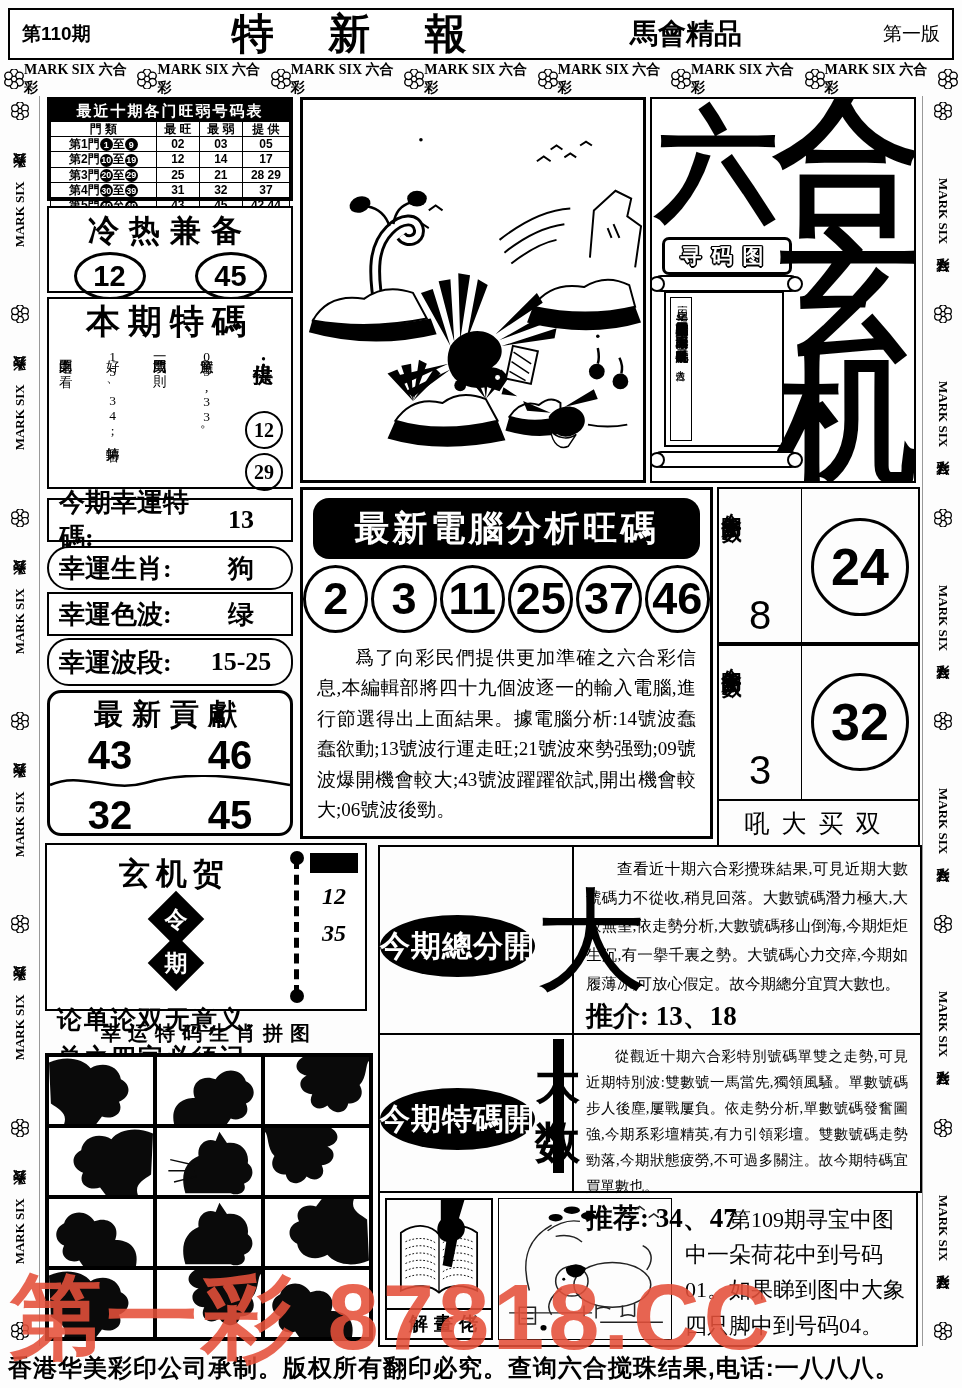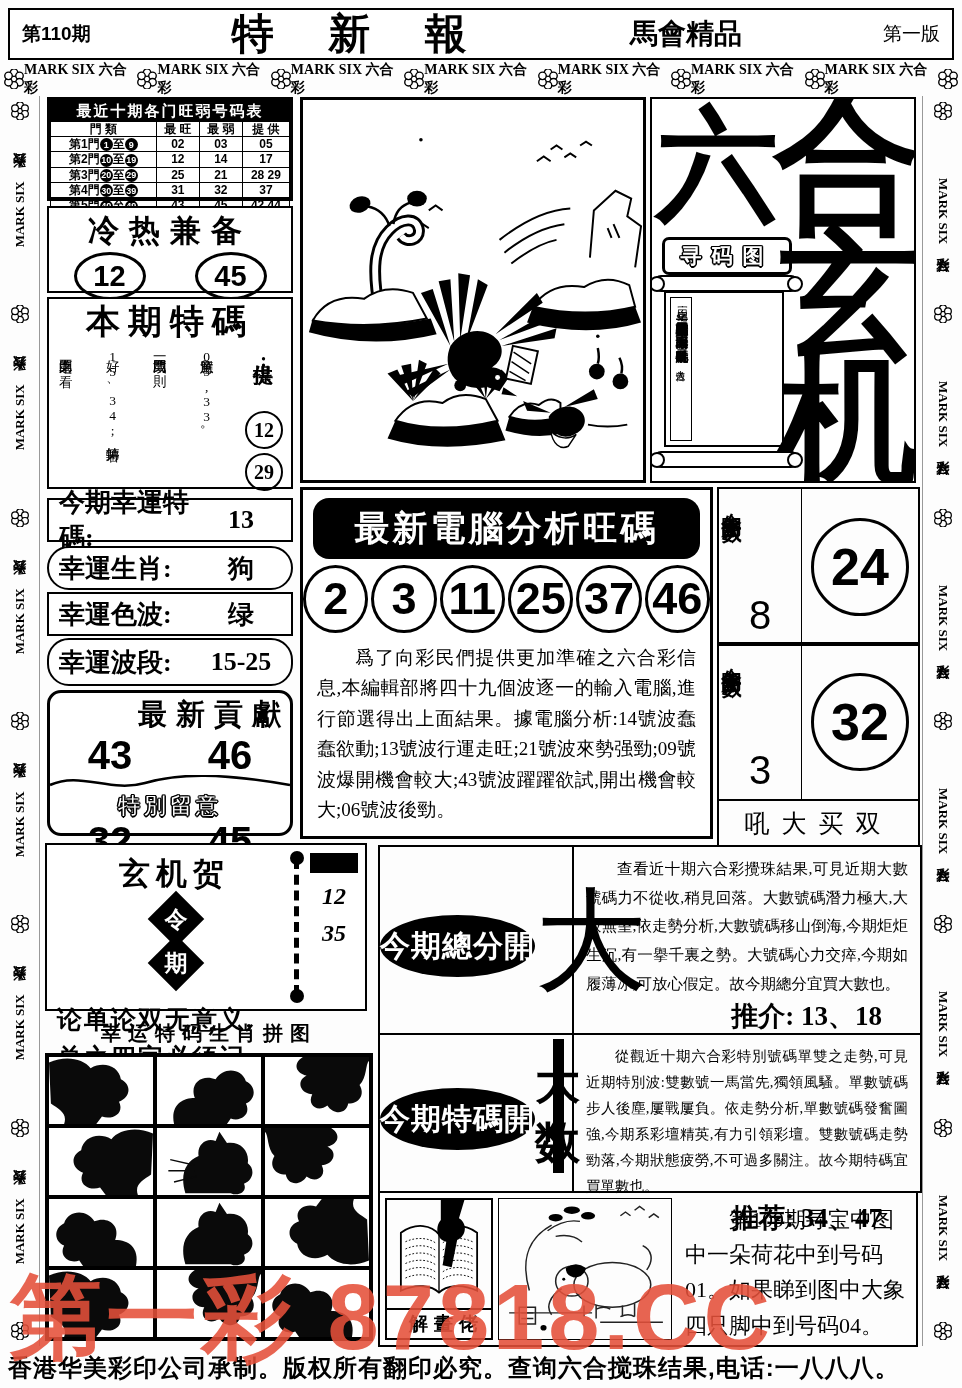--- a/index.html
+++ b/index.html
@@ -54,21 +54,21 @@
   .offercol .lbl{writing-mode:vertical-rl;text-orientation:upright;font-size:20px;font-weight:700;}
   .ocirc{width:34px;height:34px;border:2.5px solid #000;border-radius:50%;display:flex;
          align-items:center;justify-content:center;font-size:20px;font-weight:700;margin-top:4px;}
   
   .lrow{left:47px;width:246px;height:44px;display:flex;align-items:center;
         justify-content:space-between;padding:0 10px;font-size:26px;font-weight:700;}
   .lrow .val{min-width:80px;text-align:center;}
   .r20{border-radius:22px;}
   
   .contrib{left:47px;top:690px;width:246px;height:146px;border:3.5px solid #000;border-radius:14px;}
-  .contrib .t{font-size:29px;font-weight:700;text-align:right;letter-spacing:9px;margin-top:2px;}
+  .contrib .t{font-size:29px;font-weight:700;text-align:center;letter-spacing:9px;margin-top:2px;}
   .bignums{display:flex;justify-content:space-around;font-size:40px;font-weight:700;line-height:1;}
   .contrib .nt{text-align:center;font-size:22px;letter-spacing:4px;margin-top:-4px;}
   
   .mystery{left:45px;top:843px;width:322px;height:168px;display:flex;}
   .mystery .main{flex:1;padding:8px 0 0 10px;}
   .mrow{display:flex;align-items:center;flex-direction:column;}
   .mrow .pre{font-size:31px;font-weight:700;letter-spacing:6px;}
   .dia{width:40px;height:40px;background:#000;transform:rotate(45deg);display:inline-flex;
        align-items:center;justify-content:center;margin:4px 10px 0 12px;flex:0 0 auto;}
   .dia span{transform:rotate(-45deg);color:#fff;font-size:23px;font-weight:700;}
@@ -133,21 +133,21 @@
   
   .sect{left:378px;width:540px;border:2.5px solid #000;display:flex;}
   .sleft{width:192px;border-right:2px solid #000;position:relative;display:flex;
          align-items:center;}
   .badge{background:#000;color:#fff;border-radius:50%;width:172px;height:62px;display:flex;
          align-items:center;justify-content:center;font-size:30px;font-weight:700;margin-top:12px;
          letter-spacing:1px;white-space:nowrap;}
   .bigda{font-size:112px;line-height:1;margin-top:2px;}
   .sright{flex:1;padding:8px 12px 4px 12px;display:flex;flex-direction:column;}
   .stext{font-size:15.5px;line-height:1.85;text-align:justify;text-indent:2em;}
-  .srec{font-size:27px;font-weight:700;text-align:right;padding-right:26px;margin-top:auto;}
+  .srec{font-size:27px;font-weight:700;text-align:left;padding-right:26px;margin-top:auto;}
   .parpair{display:flex;width:100%;justify-content:space-around;align-items:center;flex:1;
            position:relative;}
   .parpair .bar{position:absolute;left:50%;top:-14px;bottom:0;width:11px;margin-left:-5px;
            background:#000;}
   .parword{font-size:45px;font-weight:700;}
   
   .review{left:378px;top:1191px;width:540px;height:156px;border:2.5px solid #000;display:flex;
           padding:5px;box-sizing:border-box;gap:5px;}
   .rbook{width:104px;border:2px solid #000;position:relative;flex:0 0 auto;}
   .rcap{position:absolute;left:-2px;right:-2px;bottom:-2px;border:2px solid #000;background:#fff;
@@ -527,21 +527,20 @@
 
   <div class="abs contrib box">
     <div class="t kai">最新貢獻</div>
     <div class="bignums">
       <span>43</span>
       <span>46</span>
     </div>
     <svg width="100%" height="16" viewBox="0 0 240 16" preserveAspectRatio="none">
         <path d="M0,10 C30,-4 60,18 95,8 S170,-2 240,10" fill="none" stroke="#000" stroke-width="2.5"></path>
       </svg>
-    <div class="nt hollow">特別留意</div>
     <div class="bignums">
       <span>32</span>
       <span>45</span>
     </div>
   </div>
 
   <div class="abs box mystery">
     <div class="main">
       <div class="mrow">
         <span class="pre kai">玄机贺</span>

